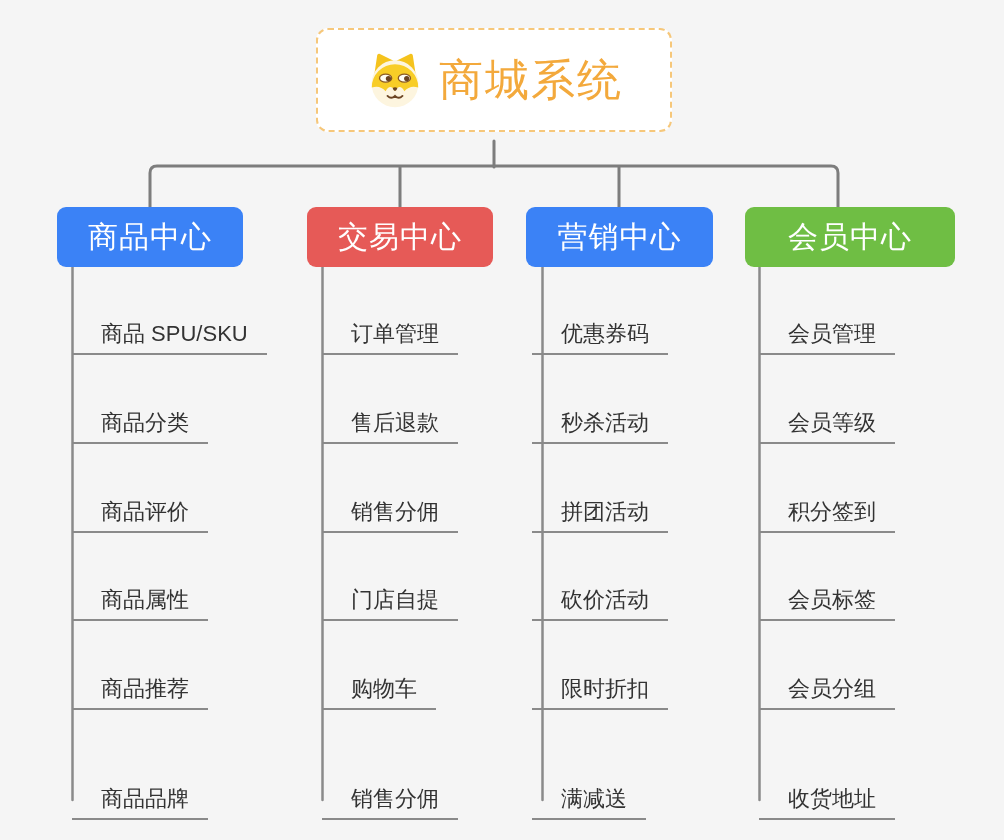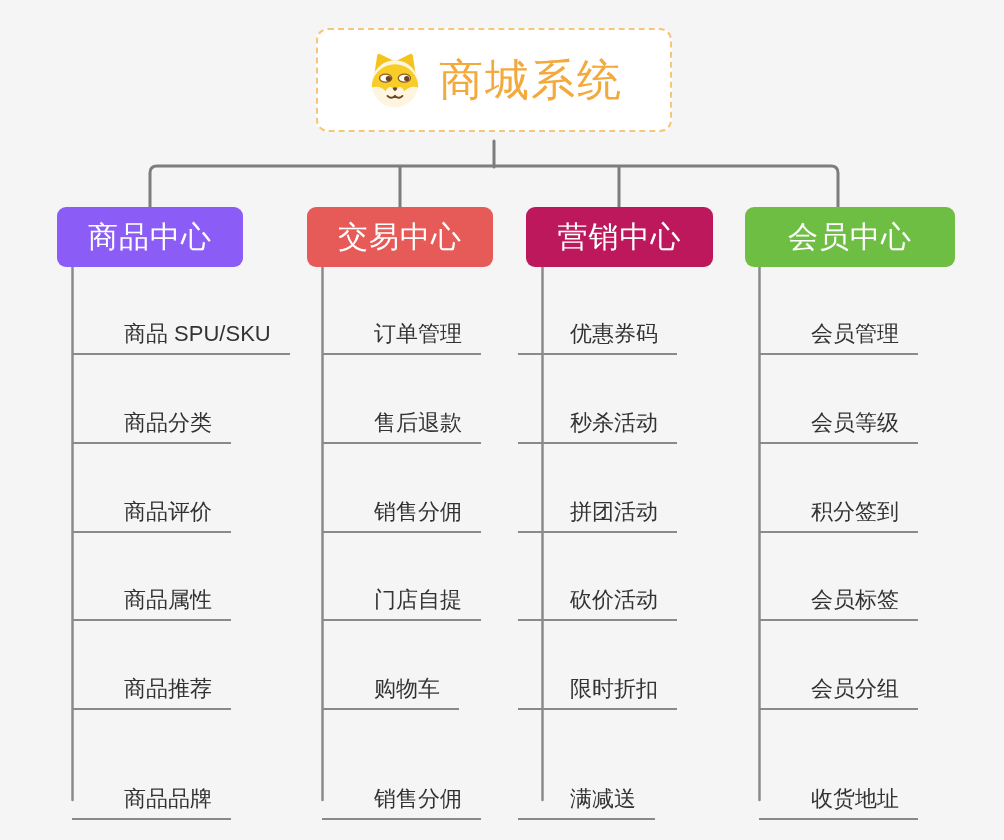--- a/index.html
+++ b/index.html
@@ -36,25 +36,25 @@
   }
   .b0{left:57px;width:186px;background:#4a90e2;}
   .b1{left:307px;width:186px;background:#e65a57;font-family:Liberation Mono, monospace;}
   .b2{left:526px;width:187px;background:#edac3d;}
   .b3{left:745px;width:210px;background:#6fbe44;}
 
   
   .item{
     position:absolute;
     font-size:22px;line-height:27px;color:#333333;
-    padding:0 19px 6px 52px;
+    padding:0 19px 6px 29px;
     border-bottom:2px solid #8a8a8a;
     white-space:nowrap;
   }
-  .c0{left:72px;} .c1{left:322px;} .c2{left:518px;} .c3{left:759px;}
+  .c0{left:72px;} .c1{left:322px;} .c2{left:532px;} .c3{left:759px;}
   .r0{top:320px;} .r1{top:409px;} .r2{top:498px;} .r3{top:586px;} .r4{top:675px;} .r5{top:764px;margin-top:21px;}
 </style>
 </head>
 <body>
 
 <div class="stage">
 
   <svg class="wires" width="1004" height="840" viewBox="0 0 1004 840">
     <g fill="none" stroke-linecap="round">
       <path d="M494 141 V167" stroke="#7d7d7d" stroke-width="3"></path>
@@ -81,27 +81,27 @@
       <ellipse cx="42" cy="30" rx="6.5" ry="4.3" fill="#fffdf4" stroke="#8a5a22" stroke-width="1.4"></ellipse>
       <circle cx="44.5" cy="30.4" r="2.8" fill="#6b4423"></circle>
 
       <path d="M29.5 40.5 Q32 38.8 34.5 40.5 Q33.8 43.6 32 43.6 Q30.2 43.6 29.5 40.5 Z" fill="#6b4423"></path>
 
       <path d="M24 49 Q28 53 32 49 Q36 53 40 49" stroke="#6b4423" stroke-width="2" fill="none" stroke-linecap="round"></path>
     </svg>
     <span class="root-title">商城系统</span>
   </div>
 
-  <div class="branch b0" style="background-color: #8b5cf6;">
+  <div class="branch b0" style="background-color: #3b82f6;">
     <span>商品中心</span>
   </div>
   <div class="branch b1" style="background-color: rgb(230, 90, 87);">
     <span>交易中心</span>
   </div>
-  <div class="branch b2" style="background-color: #be185d;">
+  <div class="branch b2" style="background-color: #3b82f6;">
     <span>营销中心</span>
   </div>
   <div class="branch b3" style="background-color: rgb(111, 190, 68);">
     <span>会员中心</span>
   </div>
 
   <div class="item c0 r0">商品 SPU/SKU</div>
   <div class="item c0 r1">商品分类</div>
   <div class="item c0 r2">商品评价</div>
   <div class="item c0 r3">商品属性</div>

